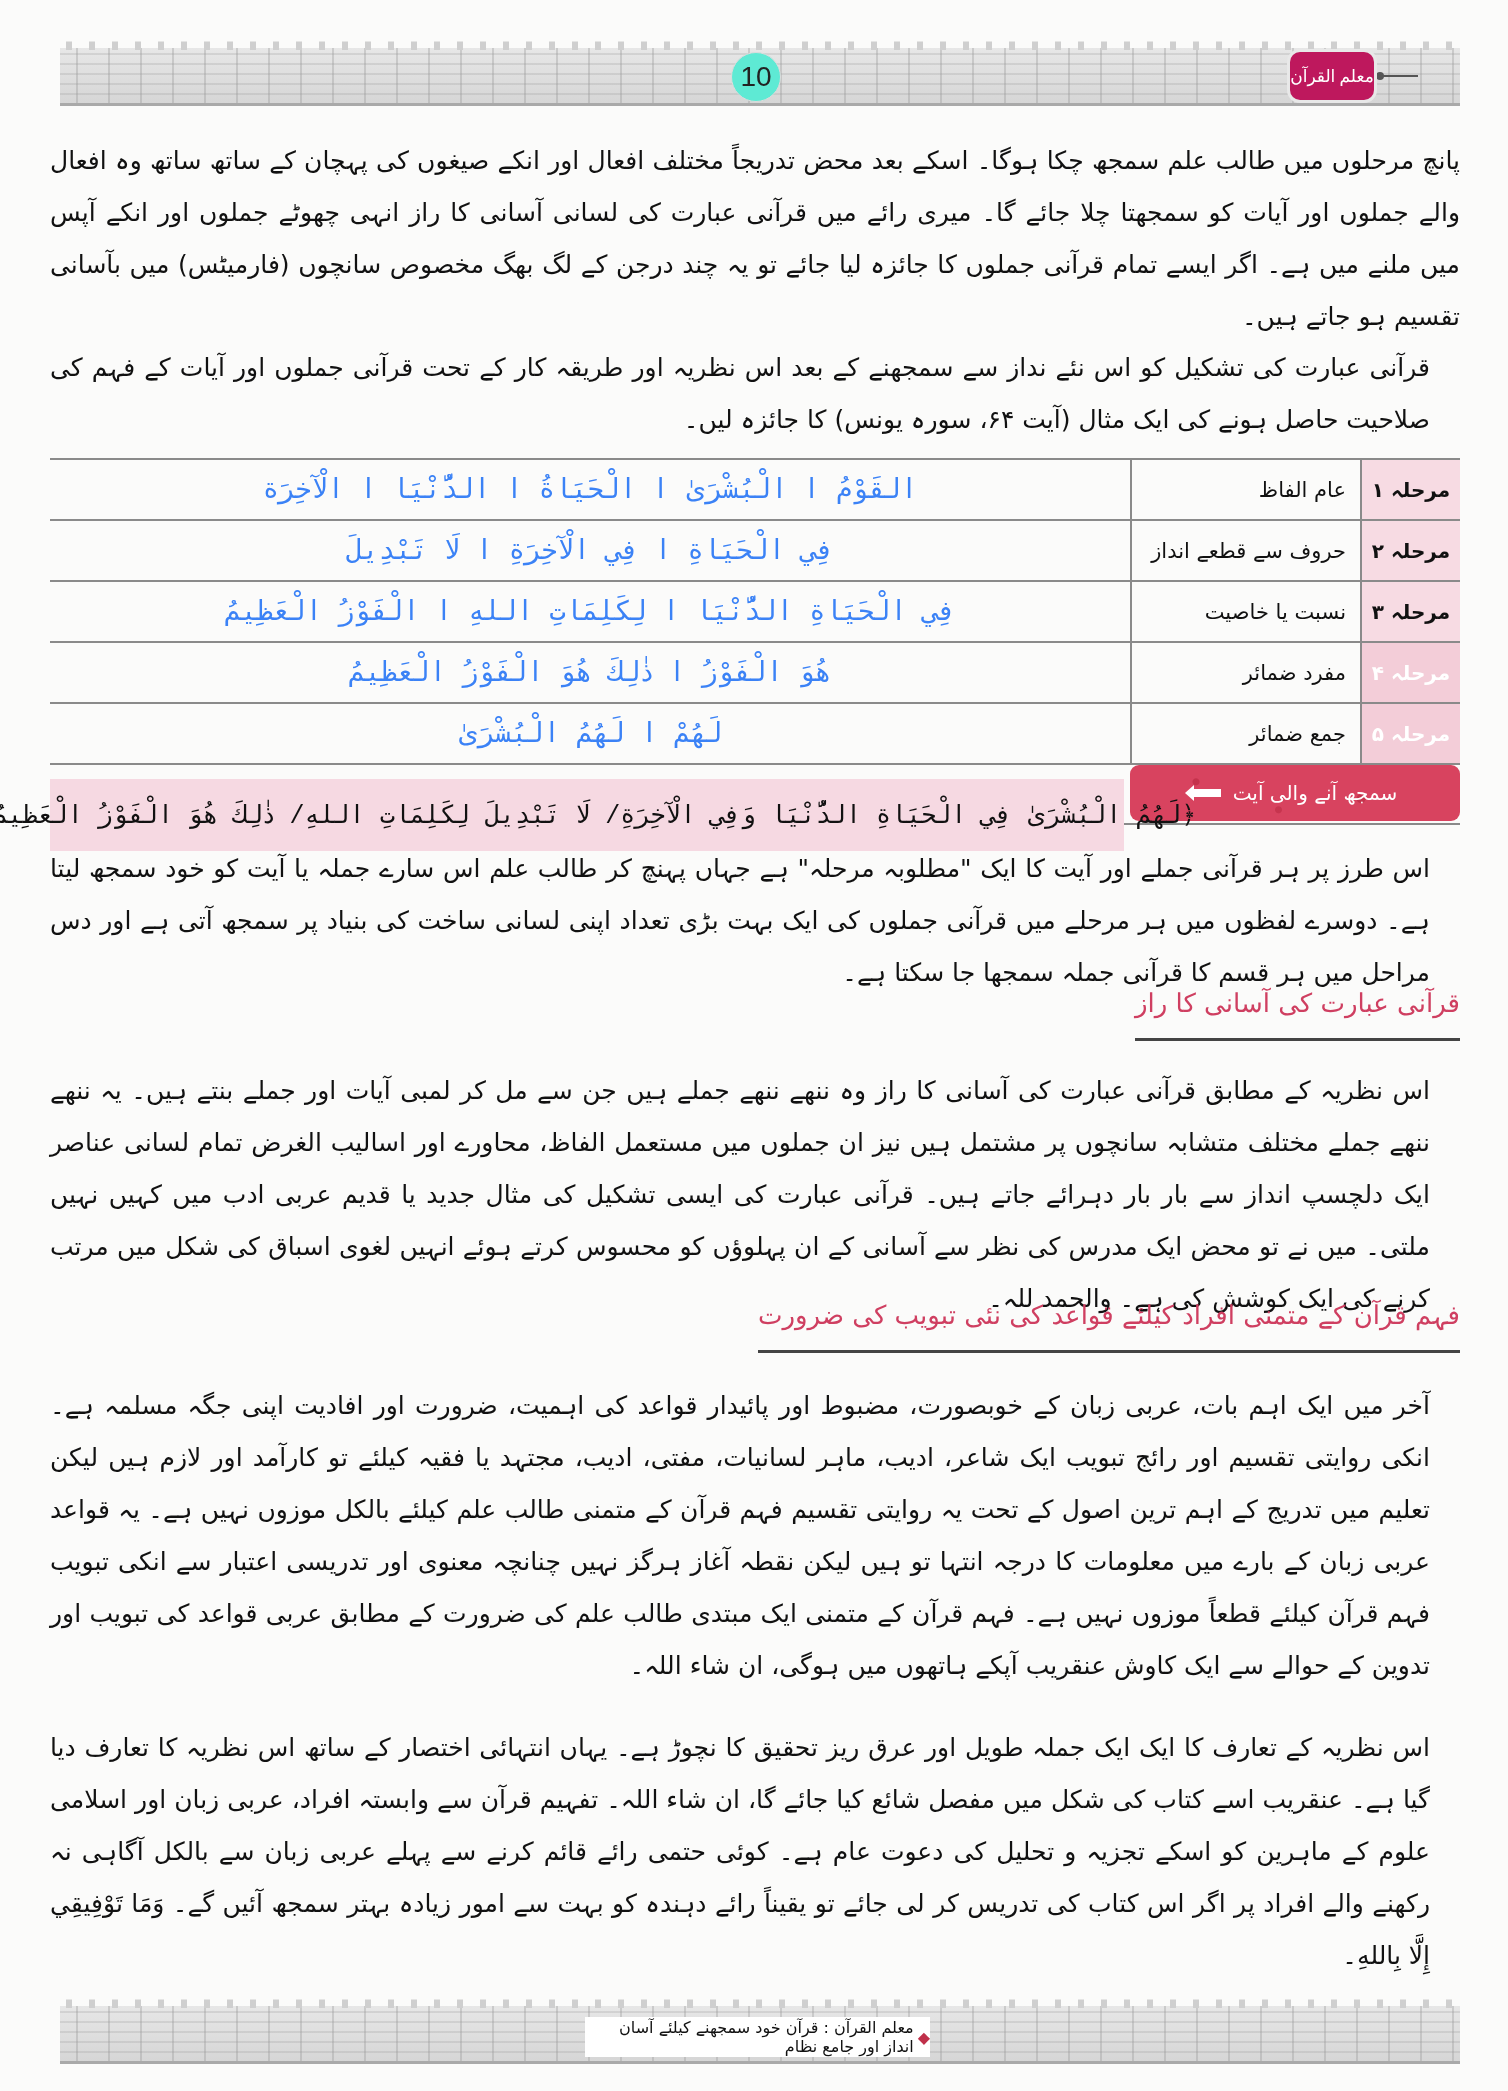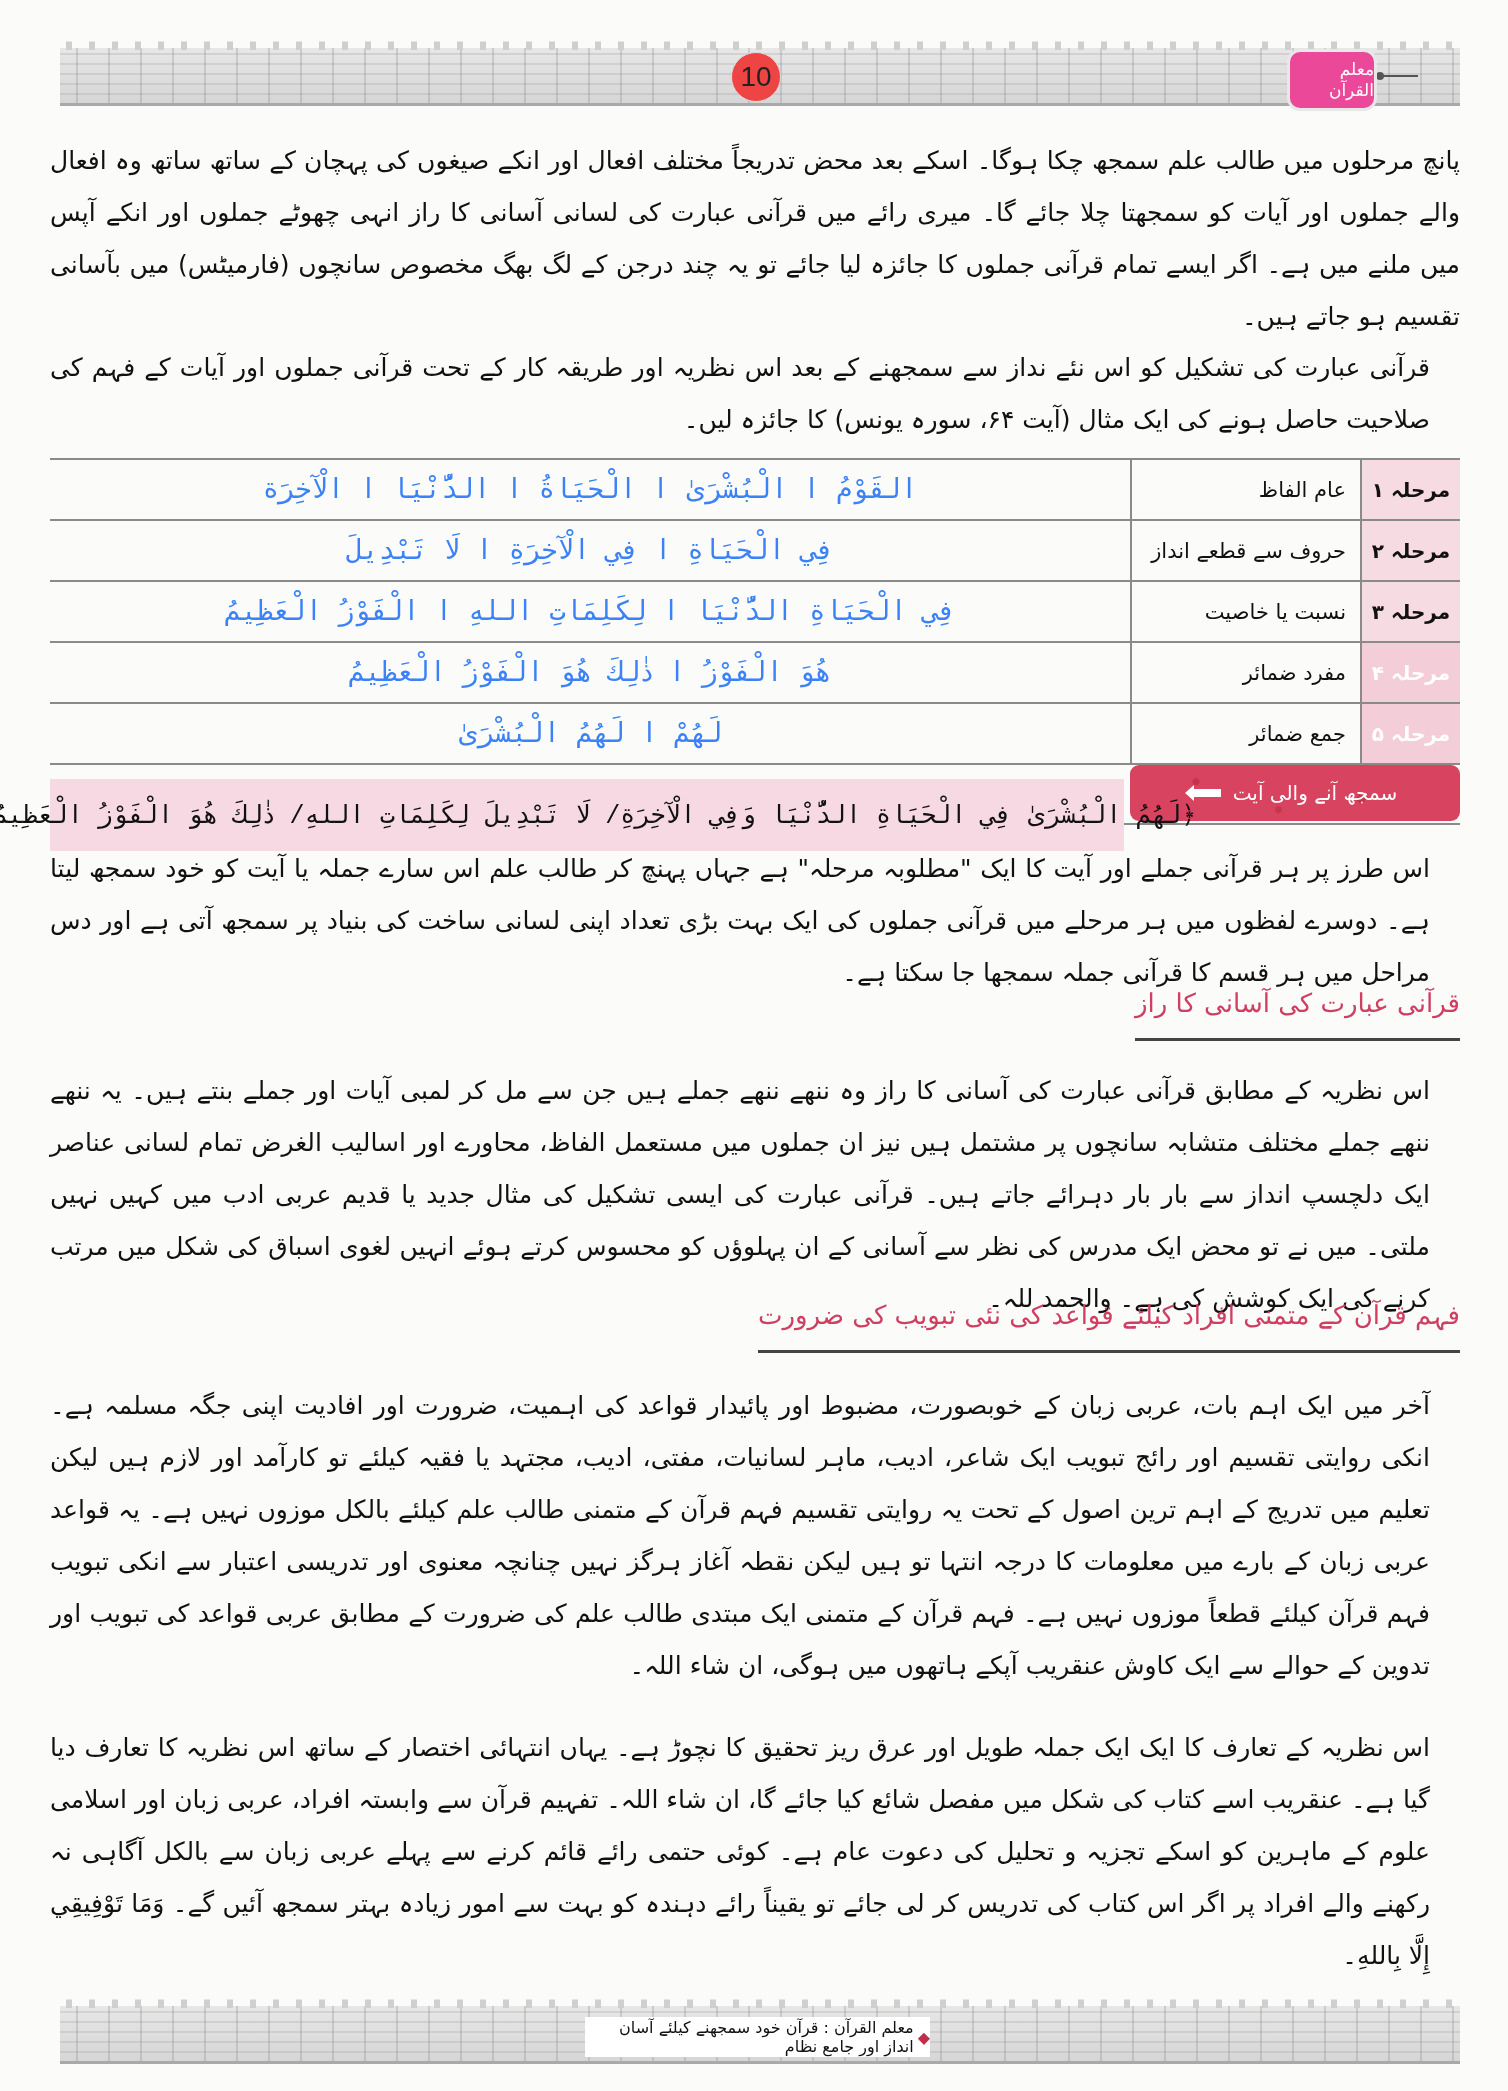--- a/index.html
+++ b/index.html
@@ -18,29 +18,29 @@
   .band::before {
     content: ""; position: absolute; left: 0; right: 0; top: -12px; height: 14px;
     background: repeating-linear-gradient(90deg, transparent 0 6px, #cfcfcf 6px 12px, transparent 12px 23px);
     clip-path: polygon(0 100%, 100% 100%, 100% 40%, 0 40%);
   }
   .band.top { top: 48px; }
   .band.bottom { top: 2006px; }
 
   .page-num {
     position: absolute; top: 52px; left: 731px; width: 50px; height: 50px; border-radius: 50%;
-    background: #ef4444; display: flex; align-items: center; justify-content: center;
+    background: #5eead4; display: flex; align-items: center; justify-content: center;
     font-family: "Liberation Sans", sans-serif; font-size: 28px; color: #222;
     border: 1px solid #dcdcdc;
   }
   .logo-badge {
-    position: absolute; top: 52px; left: 1290px; width: 84px; height: 56px;
-    background: #ec4899; border-radius: 10px; color: #fff;
+    position: absolute; top: 52px; left: 1290px; width: 84px; height: 48px;
+    background: #be185d; border-radius: 10px; color: #fff;
     display: flex; align-items: center; justify-content: center;
-    font-family: Liberation Sans, sans-serif; font-size: 17px; direction: rtl;
+    font-family: Liberation Serif, serif; font-size: 17px; direction: rtl;
     box-shadow: 0 0 0 3px #e8e8e8;
   }
   .logo-line { position: absolute; top: 75px; left: 1378px; width: 40px; height: 2px; background: #555; }
   .logo-dot { position: absolute; top: 72px; left: 1376px; width: 8px; height: 8px; border-radius: 50%; background: #555; }
 
   .footer-box {
     position: absolute; top: 2017px; left: 585px; width: 345px; height: 40px; background: #fff;
     display: flex; align-items: center; justify-content: center; direction: rtl;
     font-family: "DejaVu Sans", sans-serif; font-size: 16px; color: #111;
   }

